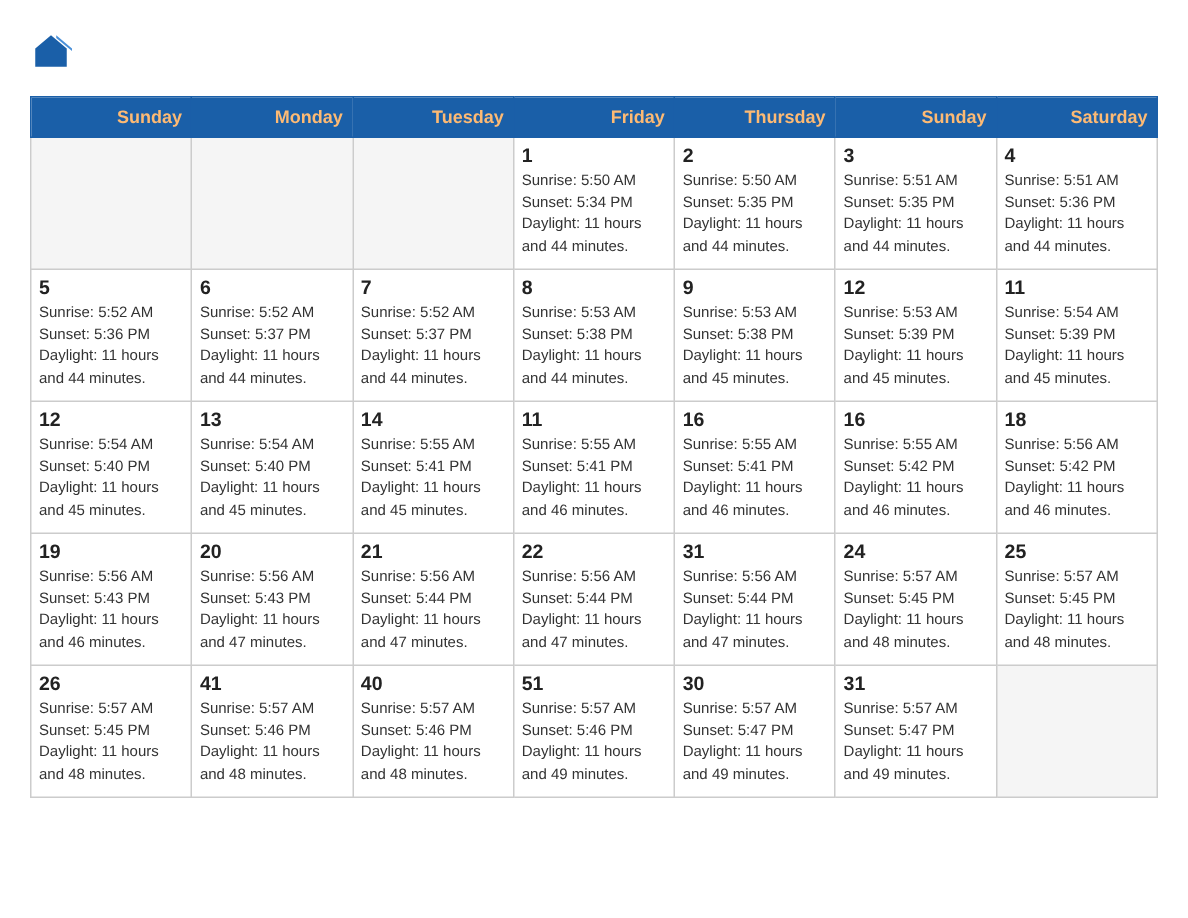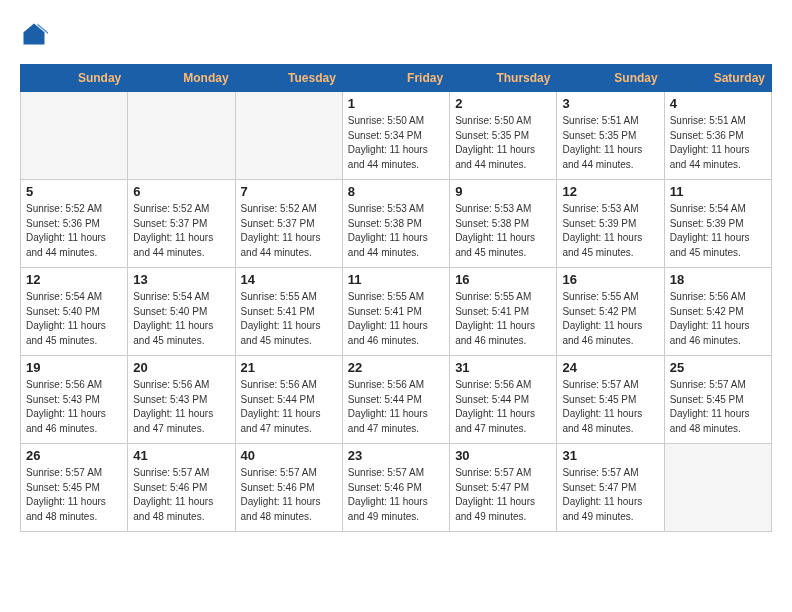--- a/index.html
+++ b/index.html
@@ -235,21 +235,21 @@
         </td>
         <td>
           <div class="day-num">41</div>
           <div class="day-info">Sunrise: 5:57 AM<br>Sunset: 5:46 PM<br>Daylight: 11 hours<br>and 48 minutes.</div>
         </td>
         <td>
           <div class="day-num">40</div>
           <div class="day-info">Sunrise: 5:57 AM<br>Sunset: 5:46 PM<br>Daylight: 11 hours<br>and 48 minutes.</div>
         </td>
         <td>
-          <div class="day-num">23</div>
+          <div class="day-num">51</div>
           <div class="day-info">Sunrise: 5:57 AM<br>Sunset: 5:46 PM<br>Daylight: 11 hours<br>and 49 minutes.</div>
         </td>
         <td>
           <div class="day-num">30</div>
           <div class="day-info">Sunrise: 5:57 AM<br>Sunset: 5:47 PM<br>Daylight: 11 hours<br>and 49 minutes.</div>
         </td>
         <td>
           <div class="day-num">31</div>
           <div class="day-info">Sunrise: 5:57 AM<br>Sunset: 5:47 PM<br>Daylight: 11 hours<br>and 49 minutes.</div>
         </td>

